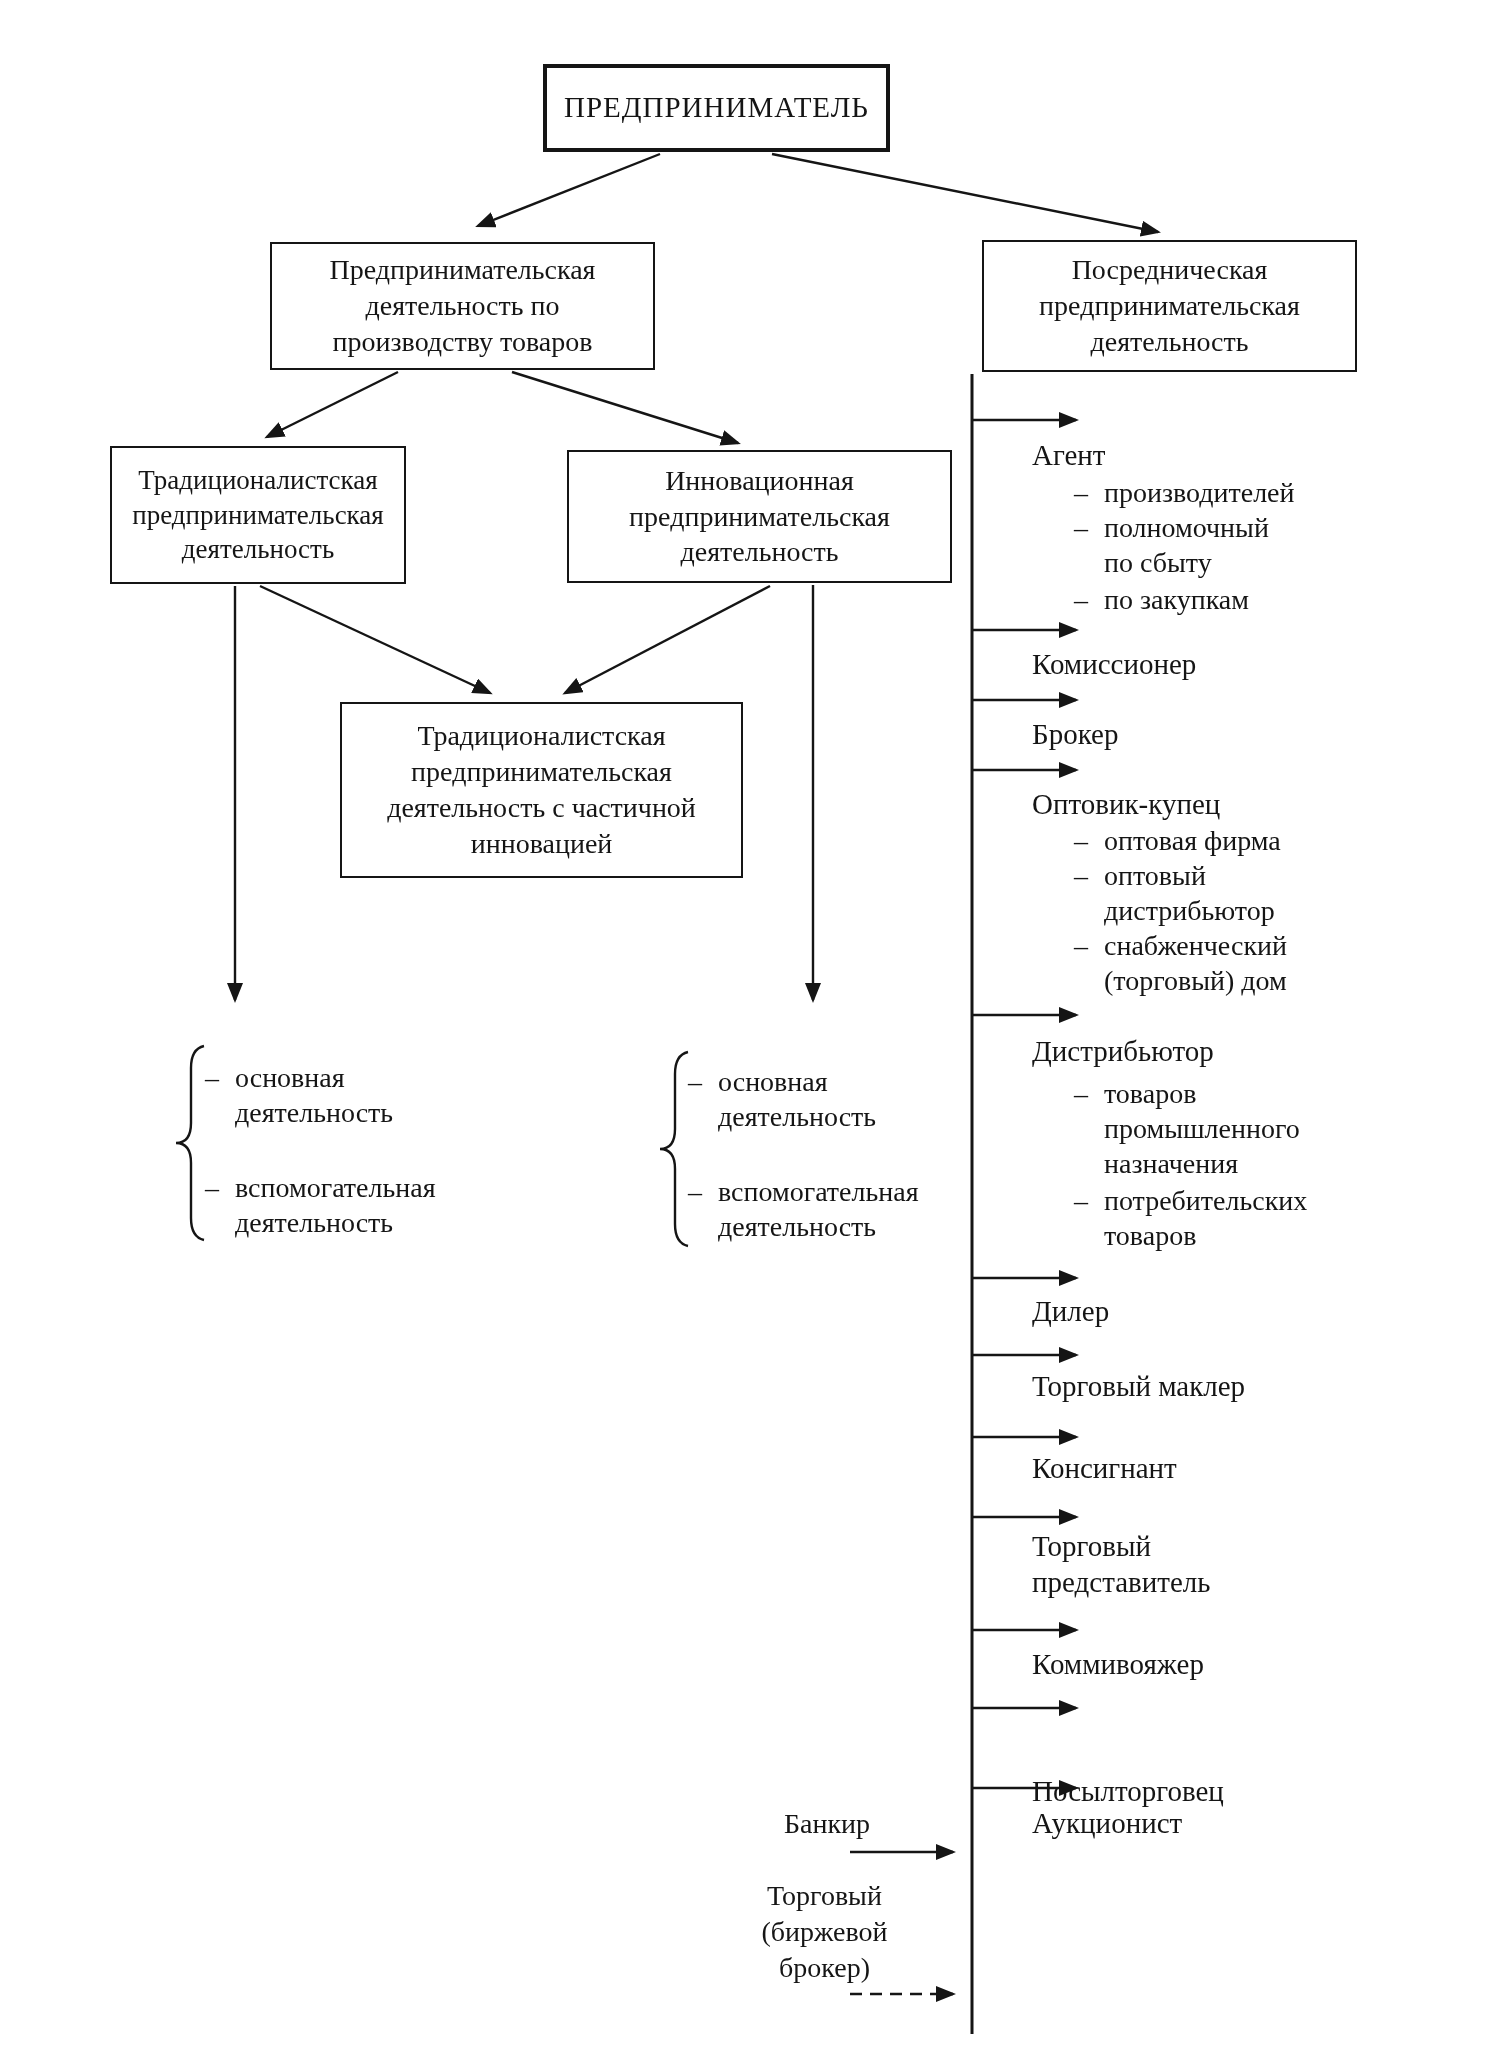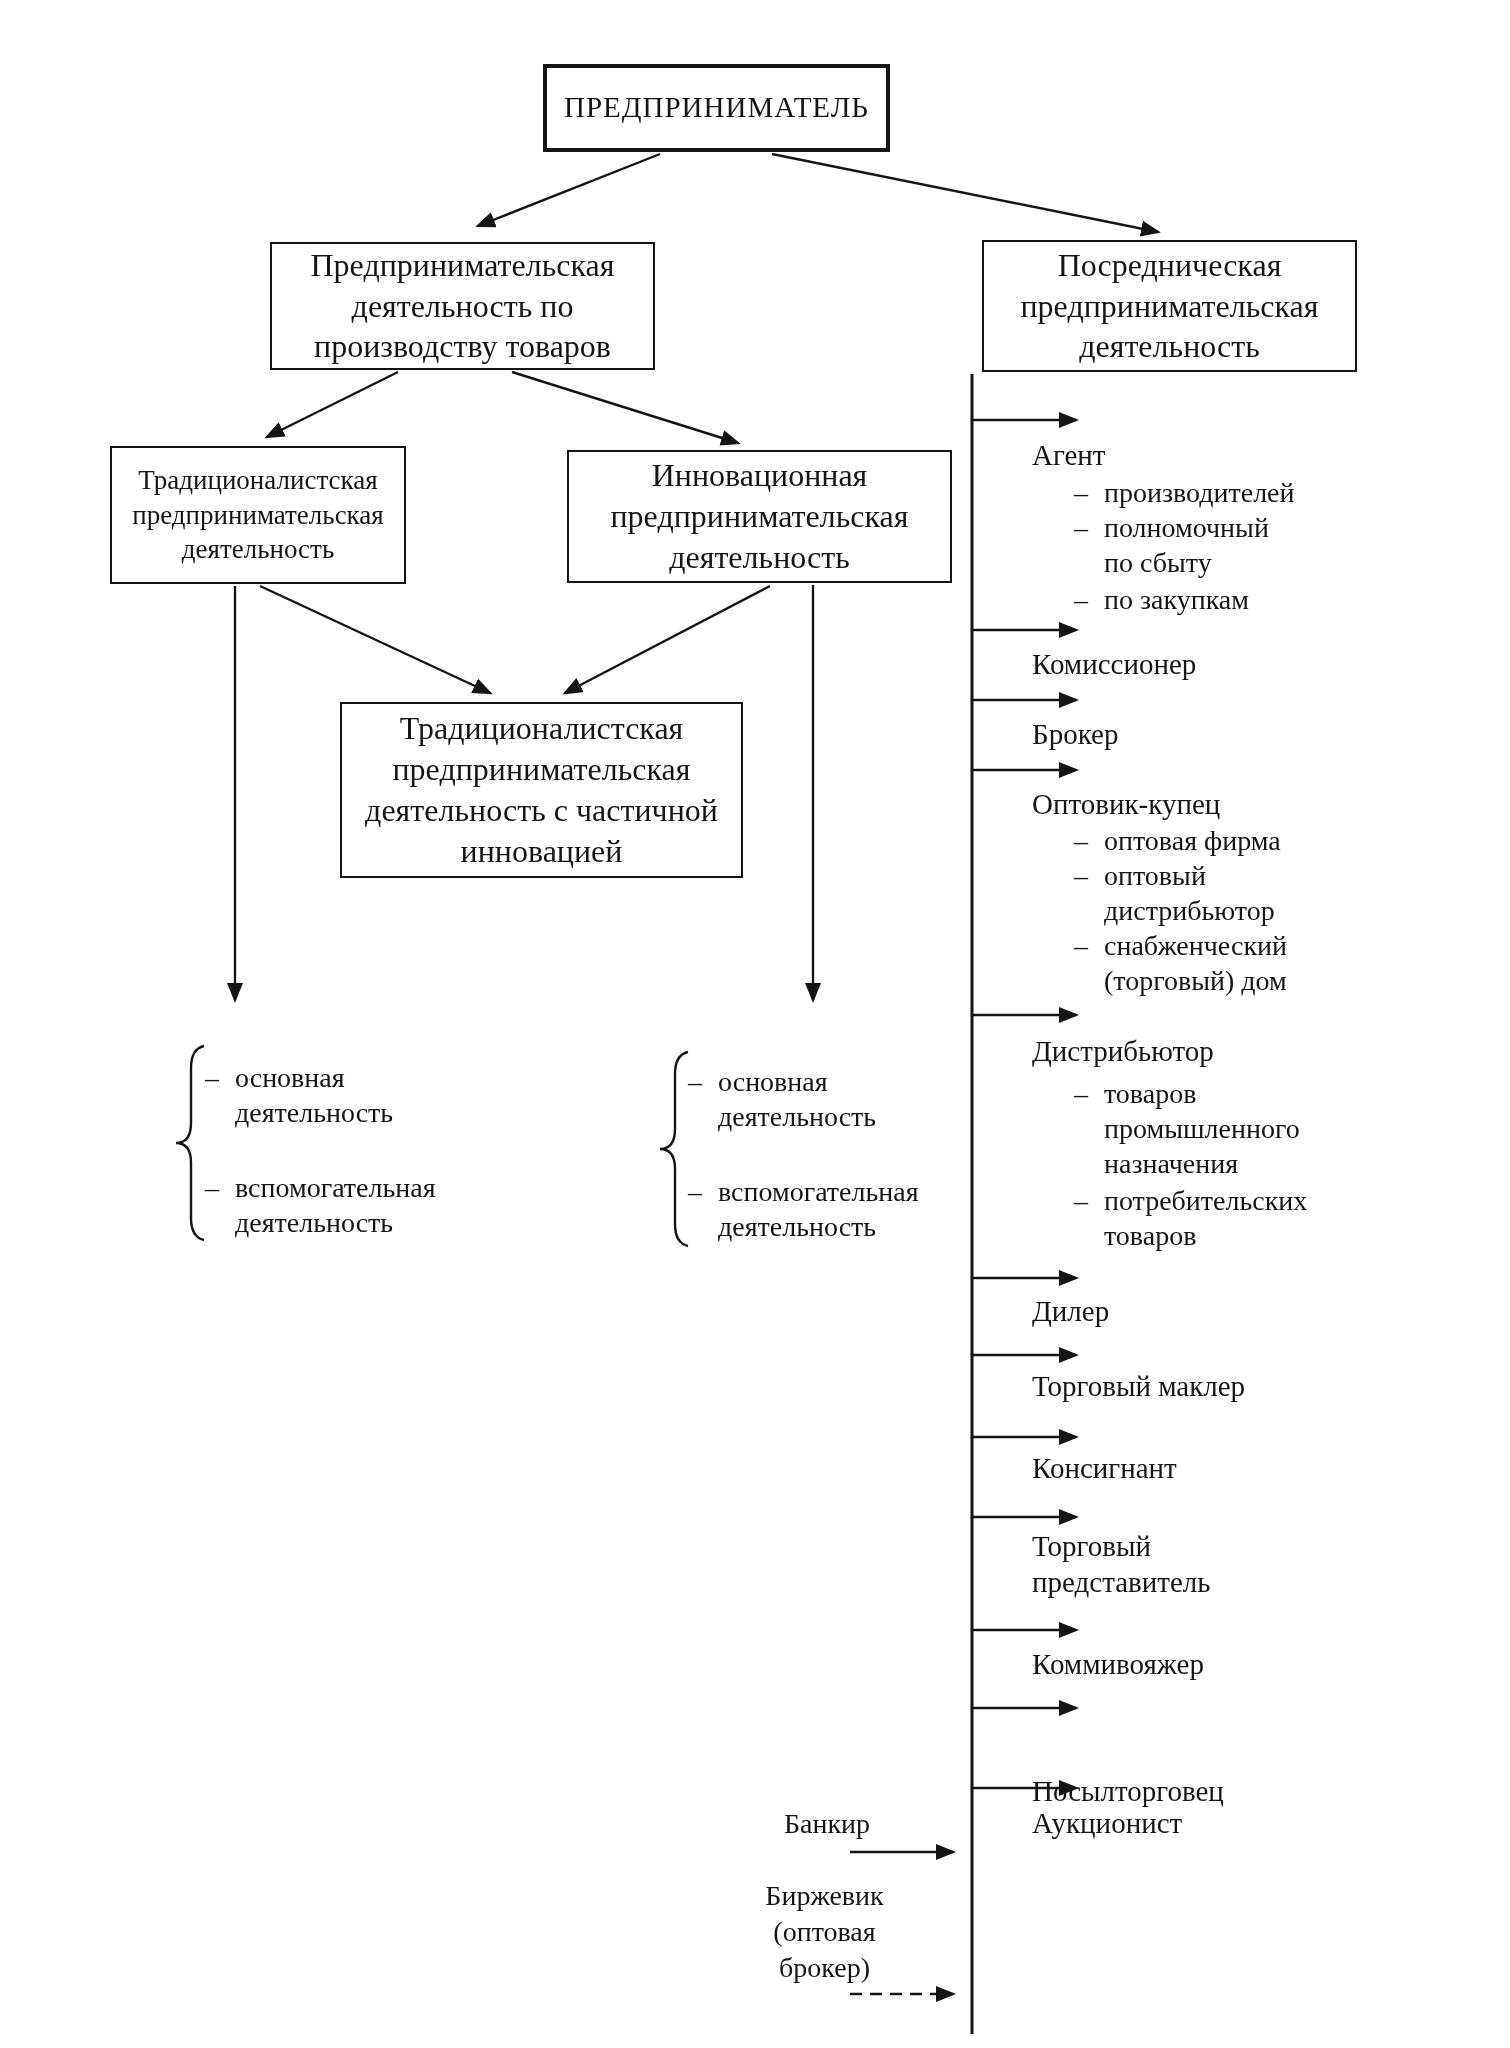--- a/index.html
+++ b/index.html
@@ -18,21 +18,21 @@
     width: 1510px; height: 2048px;
   }
   .nodebox {
     position: absolute;
     background: #ffffff;
     border: 2.5px solid #151515;
     display: flex;
     align-items: center;
     justify-content: center;
     text-align: center;
-    font-size: 32px;
+    font-size: 28px;
     line-height: 1.28;
     padding: 4px 10px;
     box-sizing: border-box;
   }
   .rootbox {
     border-width: 4.5px;
     font-size: 29px;
     letter-spacing: 1px;
     font-weight: normal;
   }
@@ -193,15 +193,15 @@
   <div class="subrow" style="left:1074px; top:1076px;">
     <span class="dash">–</span>
     <span style="width:200px;">товаров промышленного назначения</span>
   </div>
   <div class="subrow" style="left:1074px; top:1183px;">
     <span class="dash">–</span>
     <span style="width:218px;">потребительских товаров</span>
   </div>
 
   <div class="feeder-label" style="left:752px; top:1806px; width:118px; text-align:right;">Банкир</div>
-  <div class="feeder-label" style="left:742px; top:1878px; width:165px; text-align:center;">Биржевик (оптовая брокер)</div>
+  <div class="feeder-label" style="left:742px; top:1878px; width:165px; text-align:center;">Торговый (биржевой брокер)</div>
 
 </div>
 
 </body></html>

